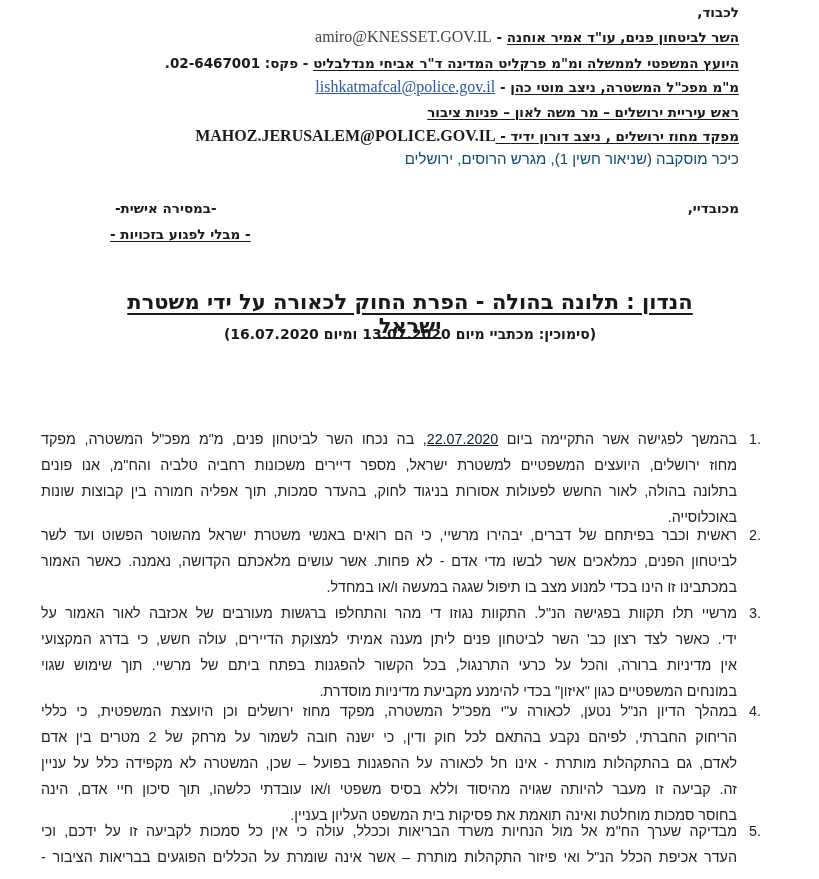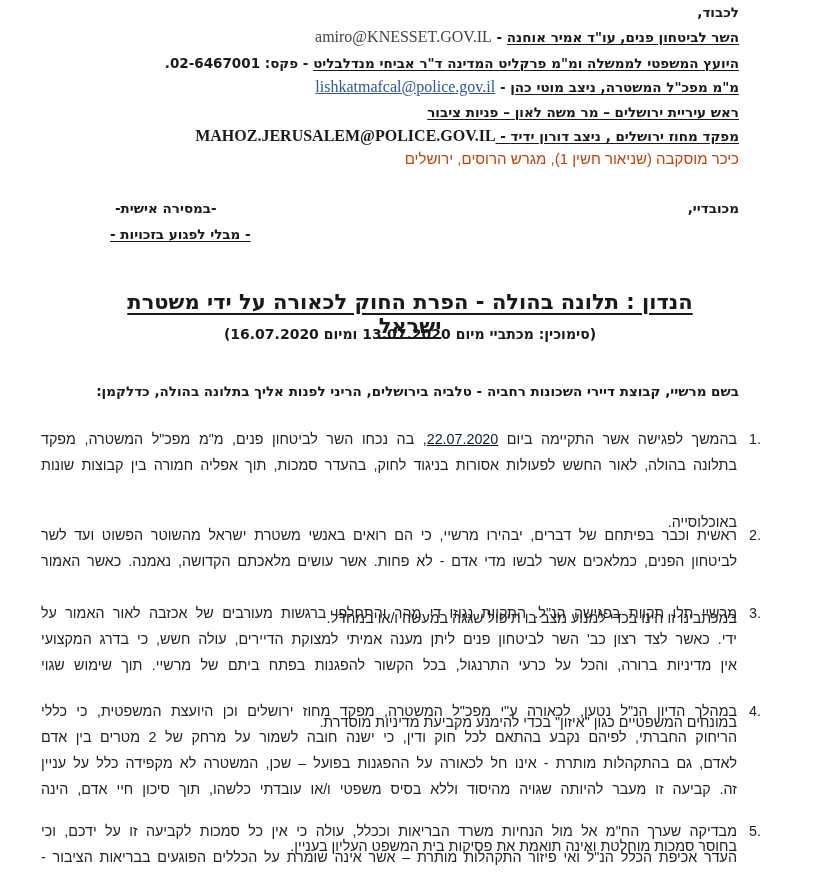--- a/index.html
+++ b/index.html
@@ -27,21 +27,21 @@
       right: 80px;
       white-space: nowrap;
       direction: rtl;
       unicode-bidi: plaintext;
     }
     .u { text-decoration: underline; text-underline-offset: 2px; }
     .hdr { font-size: 13.5px; font-weight: bold; }
     .serif { font-family: "Liberation Serif", "DejaVu Serif", serif; font-weight: normal; font-size: 16px; color: #444; margin-left: 48px; }
     .serif-b { font-family: "Liberation Serif", "DejaVu Serif", serif; font-weight: bold; font-size: 16px; color: #1a1a1a; margin-top: 16px; }
     .link { color: #2b57a5; text-decoration: underline; }
-    .addr { font-family: "Liberation Sans", sans-serif; font-size: 15px; color: #c2410c; }
+    .addr { font-family: "Liberation Sans", sans-serif; font-size: 15px; color: #0c4a6e; }
 
     .salute { position: absolute; right: 80px; top: 200px; font-size: 13.5px; font-weight: bold; }
     .personal { position: absolute; left: 115px; top: 200px; font-size: 13.5px; font-weight: bold; direction: rtl; }
     .nopreju { position: absolute; left: 110px; top: 226px; font-size: 13.5px; font-weight: bold; direction: rtl; }
 
     .subject {
       position: absolute; left: 110px; width: 600px; top: 290px;
       text-align: center; font-size: 21px; font-weight: bold;
       text-decoration: underline; text-underline-offset: 4px;
     }
@@ -58,21 +58,21 @@
       position: absolute;
       right: 58px;
       width: 720px;
       font-family: "Liberation Sans", sans-serif;
       font-size: 14.3px;
       line-height: 26px;
       color: #222;
       direction: rtl;
     }
     .para .pline { white-space: nowrap; text-align: justify; text-align-last: justify; padding-right: 24px; display: block; }
-    .para .pline.last { text-align-last: right; margin-top: 31px; }
+    .para .pline.last { text-align-last: right; }
     .para .pnum { position: absolute; right: 0; top: 0; }
     .date-link { color: #0f172a; text-decoration: underline; }
   </style>
 </head>
 <body>
 
 <div class="page">
 
   <div class="line hdr" style="top:4px;">לכבוד,</div>
 
@@ -98,25 +98,25 @@
 
   <div class="line addr" style="top:150px;">כיכר מוסקבה (שניאור חשין 1), מגרש הרוסים, ירושלים</div>
 
   <div class="salute">מכובדיי,</div>
   <div class="personal">-במסירה אישית-</div>
   <div class="nopreju u">- מבלי לפגוע בזכויות -</div>
 
   <div class="subject">הנדון : תלונה בהולה - הפרת החוק לכאורה על ידי משטרת ישראל</div>
   <div class="ref">(סימוכין: מכתביי מיום 13.07.2020 ומיום 16.07.2020)</div>
 
-  <div class="intro">בשם מרשיי, קבוצת דיירי השכונות רחביה - טלביה בירושלים, הריני לפנות אליך בתלונה בהולה, כדלקמן:</div>
 
   <div class="para" style="top:426px;">
     <span class="pnum">.1</span>
     <span class="pline"><span>בהמשך לפגישה אשר התקיימה ביום </span><span class="date-link">22.07.2020</span><span>, בה נכחו השר לביטחון פנים, מ"מ מפכ"ל המשטרה, מפקד</span></span>
+    <span class="pline">מחוז ירושלים, היועצים המשפטיים למשטרת ישראל, מספר דיירים משכונות רחביה טלביה והח"מ, אנו פונים</span>
     <span class="pline">בתלונה בהולה, לאור החשש לפעולות אסורות בניגוד לחוק, בהעדר סמכות, תוך אפליה חמורה בין קבוצות שונות</span>
     <span class="pline last">באוכלוסייה.</span>
   </div>
 
   <div class="para" style="top:522px;">
     <span class="pnum">.2</span>
     <span class="pline">ראשית וכבר בפיתחם של דברים, יבהירו מרשיי, כי הם רואים באנשי משטרת ישראל מהשוטר הפשוט ועד לשר</span>
     <span class="pline">לביטחון הפנים, כמלאכים אשר לבשו מדי אדם - לא פחות. אשר עושים מלאכתם הקדושה, נאמנה. כאשר האמור</span>
     <span class="pline last">במכתבינו זו הינו בכדי למנוע מצב בו תיפול שגגה במעשה ו/או במחדל.</span>
   </div>

